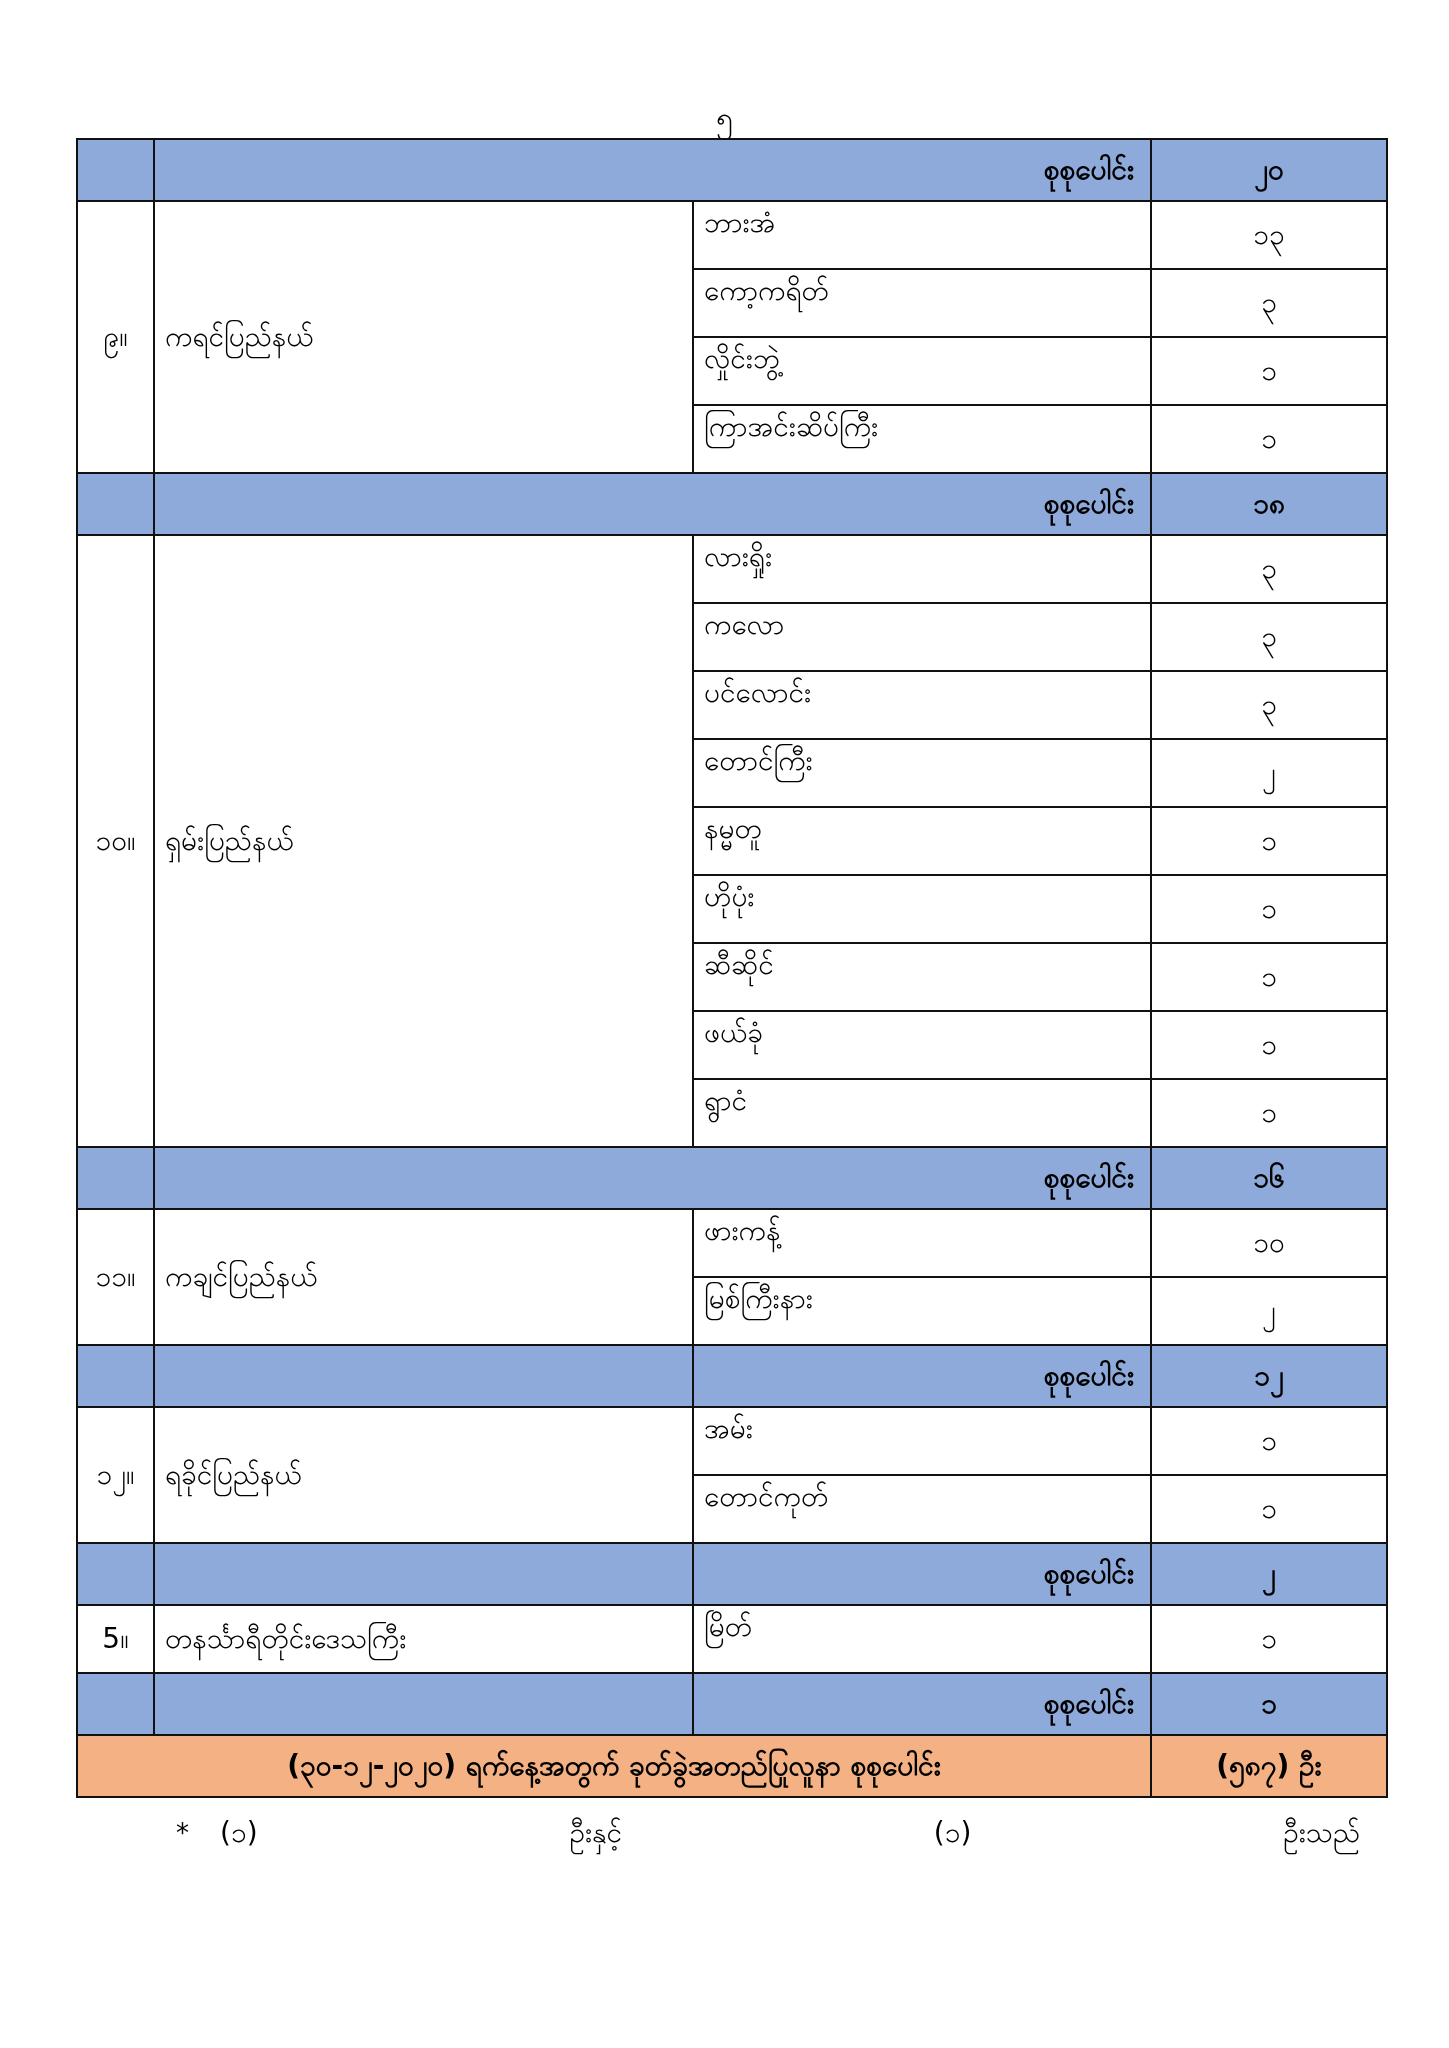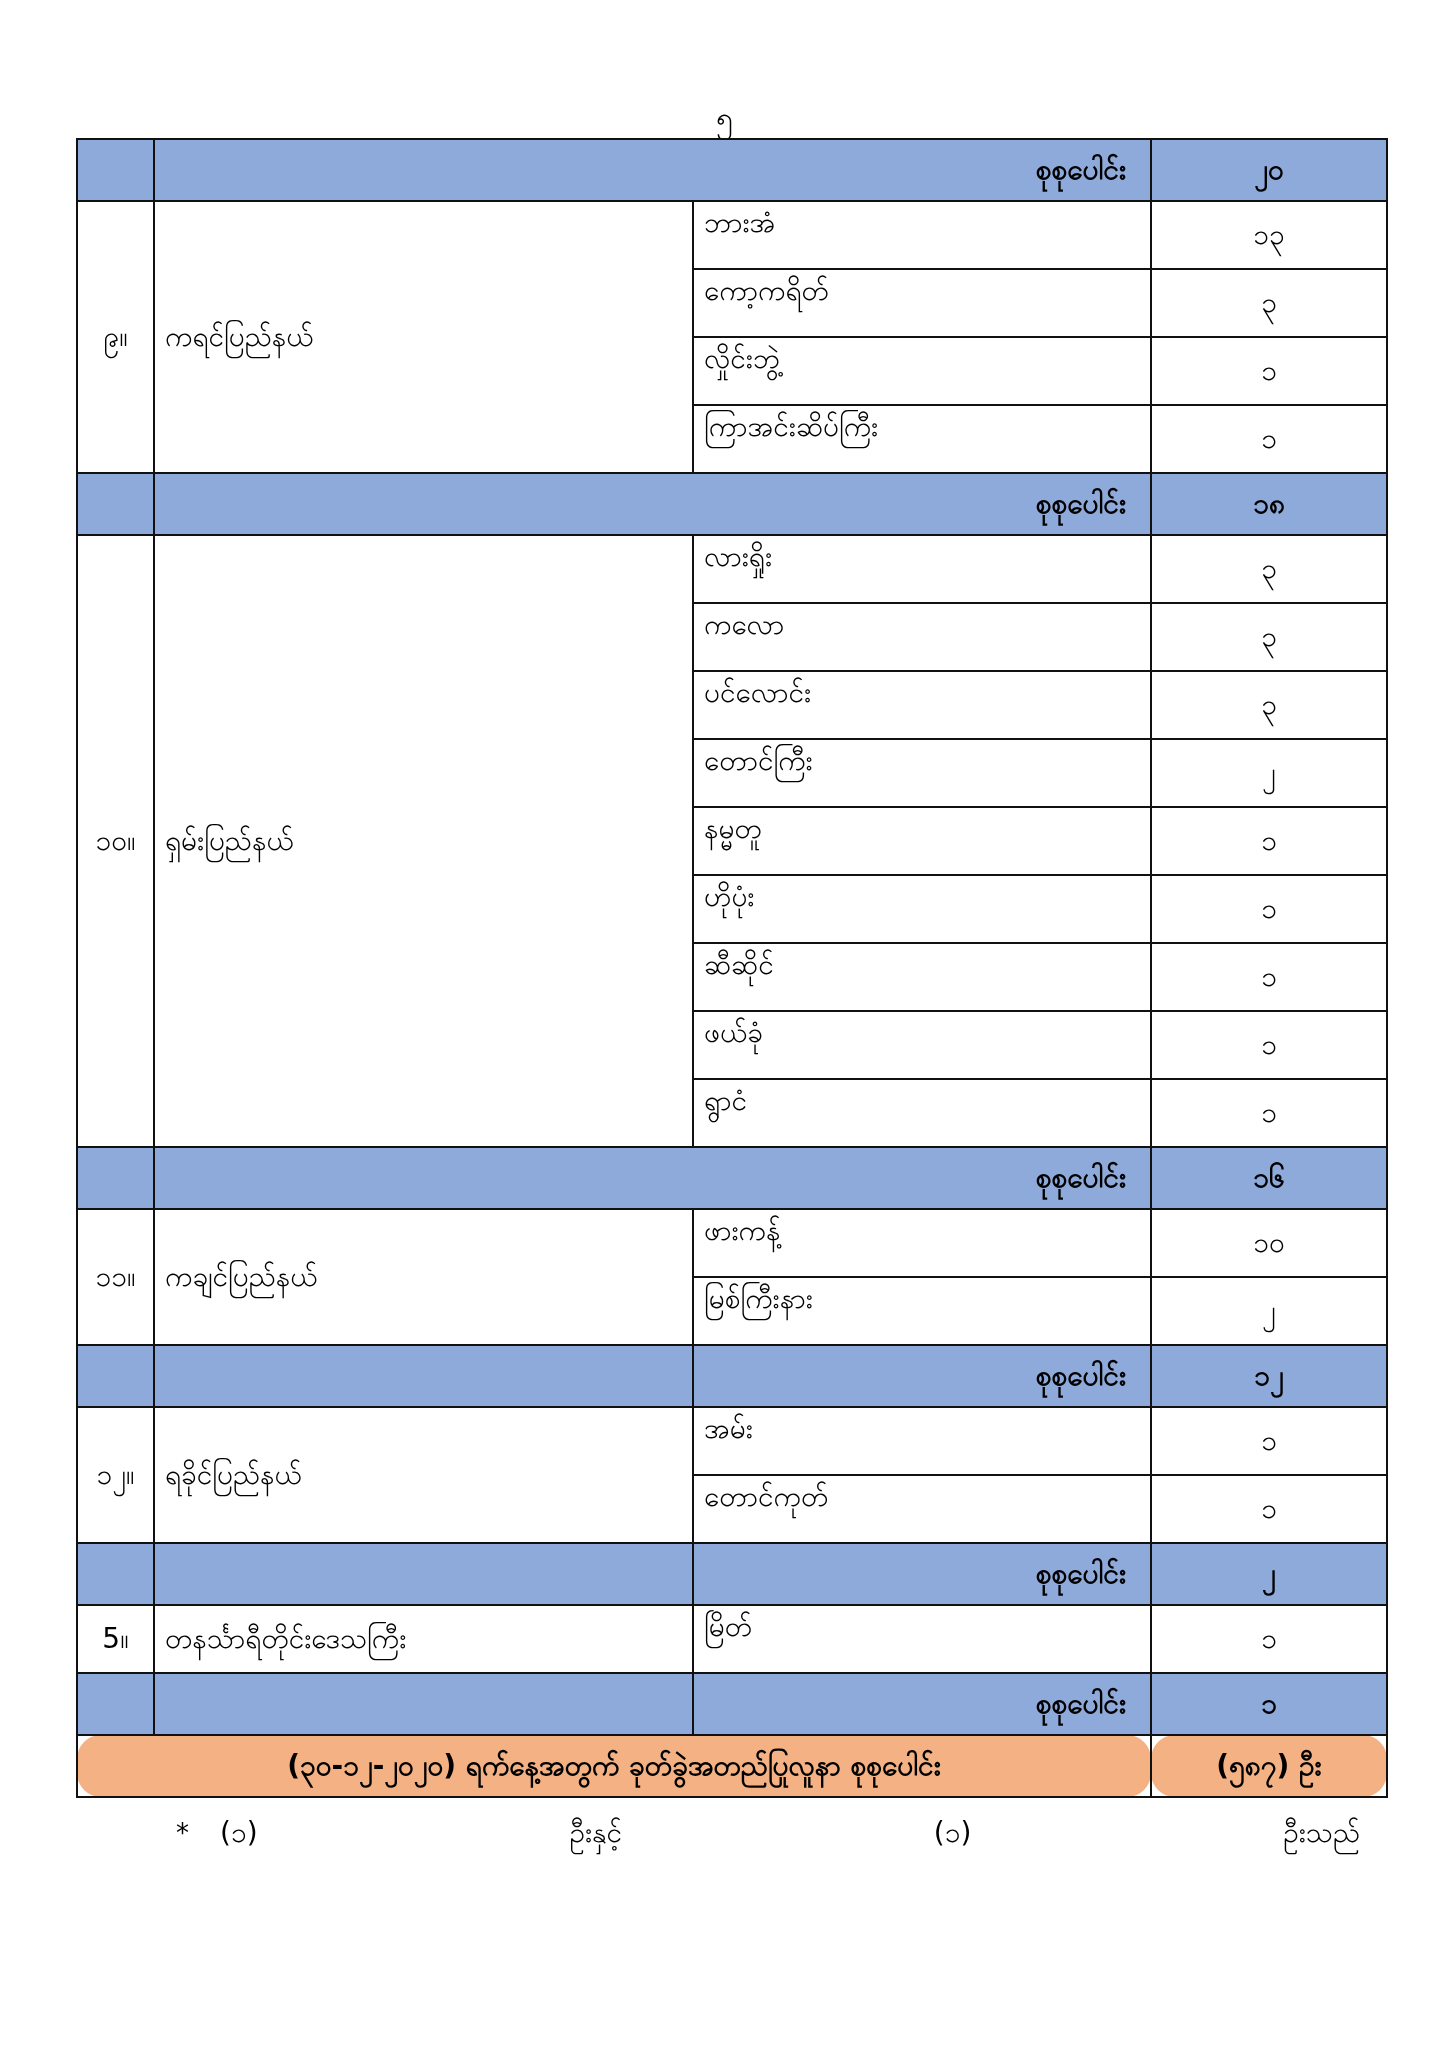--- a/index.html
+++ b/index.html
@@ -2,25 +2,25 @@
 <html><head>
 <meta charset="utf-8">
 <style>
   html, body { margin: 0; padding: 0; background: #ffffff; }
   body { width: 1449px; height: 2048px; position: relative; font-family: "DejaVu Sans", sans-serif; color: #000; }
   .page-num { position: absolute; top: 98px; left: 0; width: 1449px; text-align: center; font-size: 30px; }
   table.main { position: absolute; left: 76px; top: 138px; width: 1310px; border-collapse: collapse; table-layout: fixed; }
   table.main td { border: 2px solid #111; height: 60px; font-size: 28px; padding: 0 10px; vertical-align: middle; line-height: 1.1; }
   col.c1 { width: 77px; } col.c2 { width: 539px; } col.c3 { width: 458px; } col.c4 { width: 236px; }
   tr.subtotal td { background: #8eaadb; font-weight: bold; }
-  tr.subtotal td.lbl { text-align: right; padding-right: 24px; }
+  tr.subtotal td.lbl { text-align: right; padding-right: 16px; }
   td.num { text-align: center; }
   td.idx { text-align: center; padding: 0; font-size: 26px; }
   td.district { vertical-align: top !important; padding-top: 6px !important; }
-  tr.grand td { background: #f4b183; font-weight: bold; text-align: center; border-radius: 24px; }
+  tr.grand td { background: #f4b183; font-weight: bold; text-align: center; }
   .note { position: absolute; left: 170px; top: 1800px; width: 1190px; font-size: 28px; line-height: 66px; }
   .note .star { position: absolute; left: 6px; top: 0; font-size: 26px; }
   .note .line1 { margin-left: 50px; display: flex; justify-content: space-between; }
   .note .line2 { margin-left: 50px; }
 </style>
 </head>
 <body>
 
 <div class="page-num">၅</div>
 

